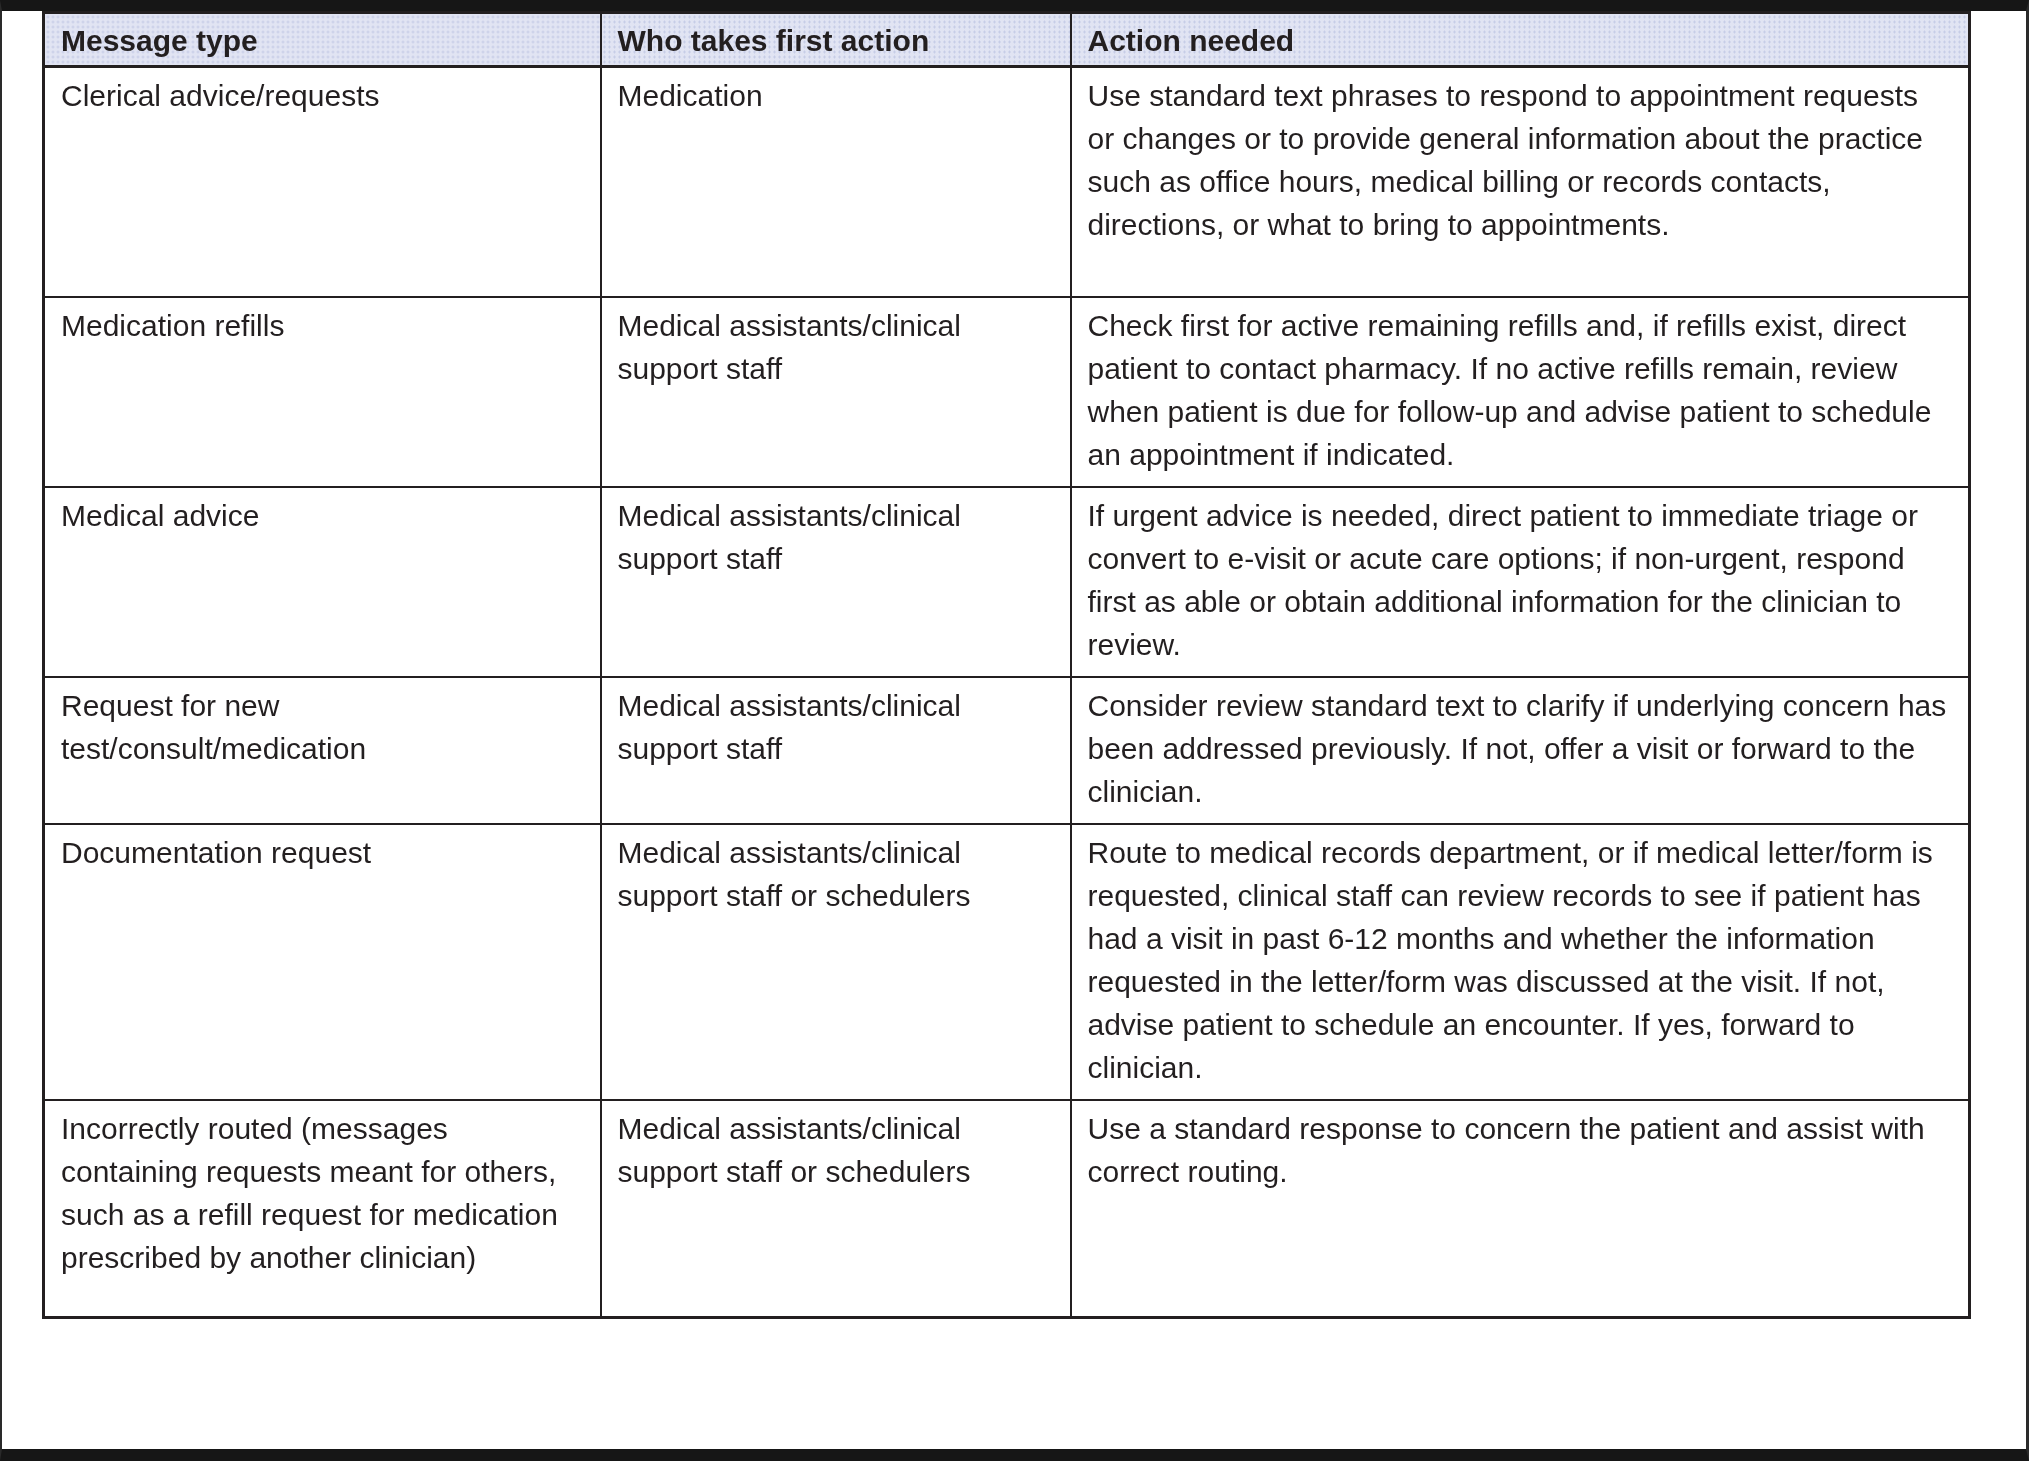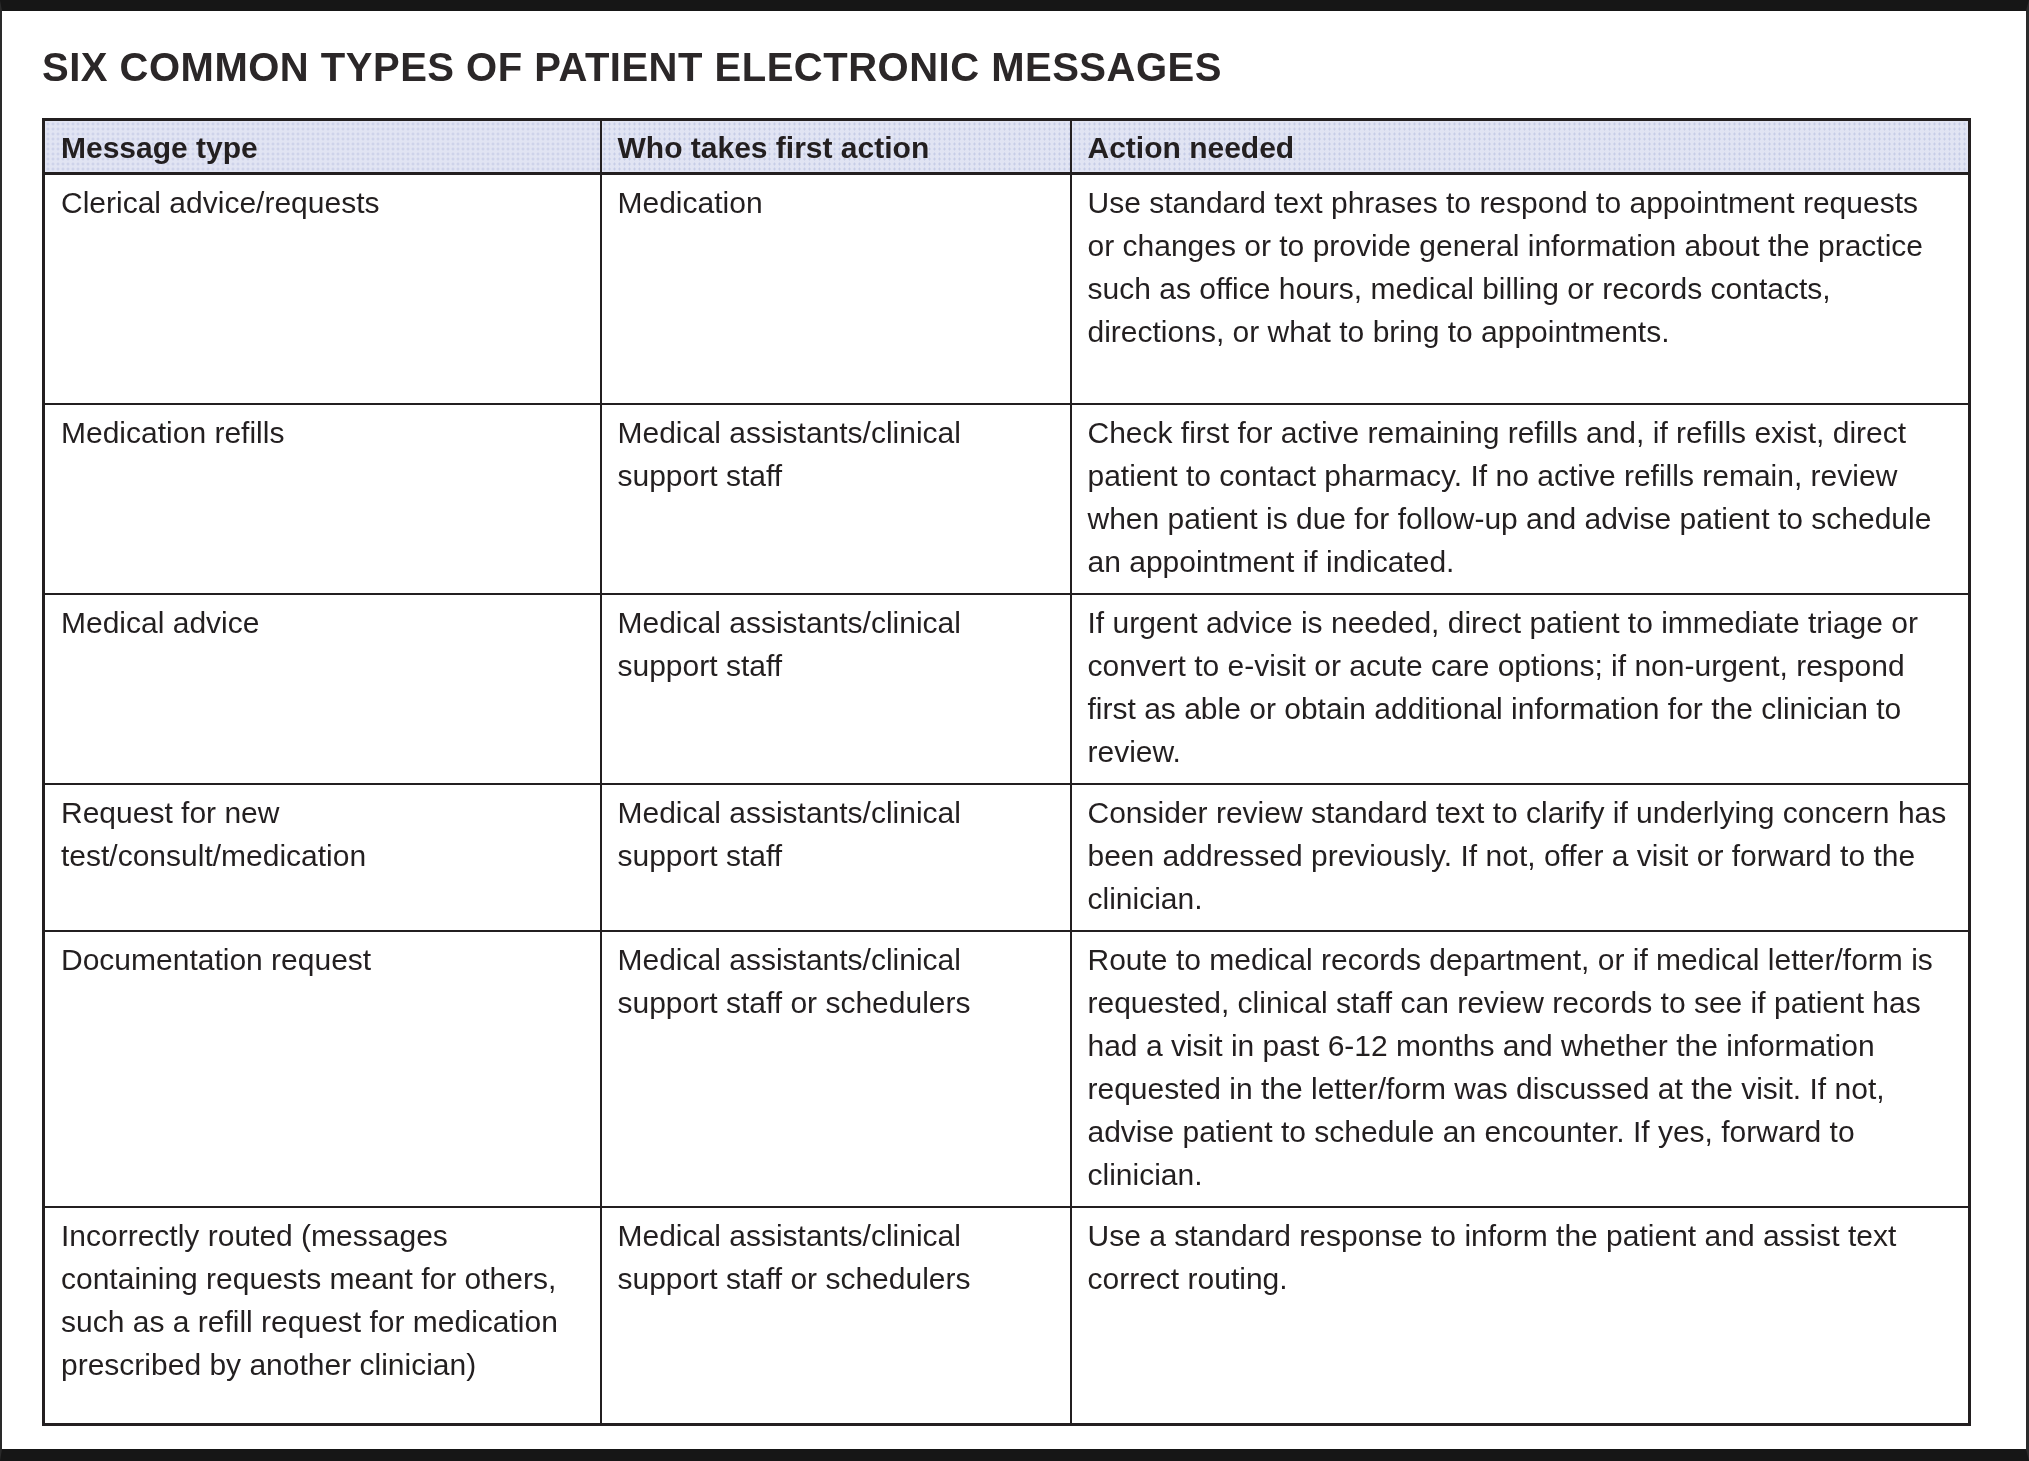--- a/index.html
+++ b/index.html
@@ -57,21 +57,20 @@
   tr.r2{height:185px;}
   tr.r3{height:185px;}
   tr.r4{height:146px;}
   tr.r5{height:268px;margin-top:24px;}
   tr.r6{height:218px;}
 </style>
 </head>
 <body>
 
 <div class="frame">
-  <h1 class="title">SIX COMMON TYPES OF PATIENT ELECTRONIC MESSAGES</h1>
 
   <table class="msg-table">
     <colgroup>
       <col class="c1">
         <col class="c2">
         <col class="c3">
     </colgroup>
     <thead>
       <tr>
         <th>Message type</th>
@@ -101,17 +100,17 @@
         <td>Consider review standard text to clarify if underlying concern has been addressed previously. If not, offer a visit or forward to the clinician.</td>
       </tr>
       <tr class="r5">
         <td>Documentation request</td>
         <td>Medical assistants/clinical support staff or schedulers</td>
         <td>Route to medical records department, or if medical letter/form is requested, clinical staff can review records to see if patient has had a visit in past 6-12 months and whether the information requested in the letter/form was discussed at the visit. If not, advise patient to schedule an encounter. If yes, forward to clinician.</td>
       </tr>
       <tr class="r6">
         <td>Incorrectly routed (messages containing requests meant for others, such as a refill request for medication prescribed by another clinician)</td>
         <td>Medical assistants/clinical support staff or schedulers</td>
-        <td>Use a standard response to inform the patient and assist text correct routing.</td>
+        <td>Use a standard response to concern the patient and assist with correct routing.</td>
       </tr>
     </tbody>
   </table>
 </div>
 
 </body></html>

